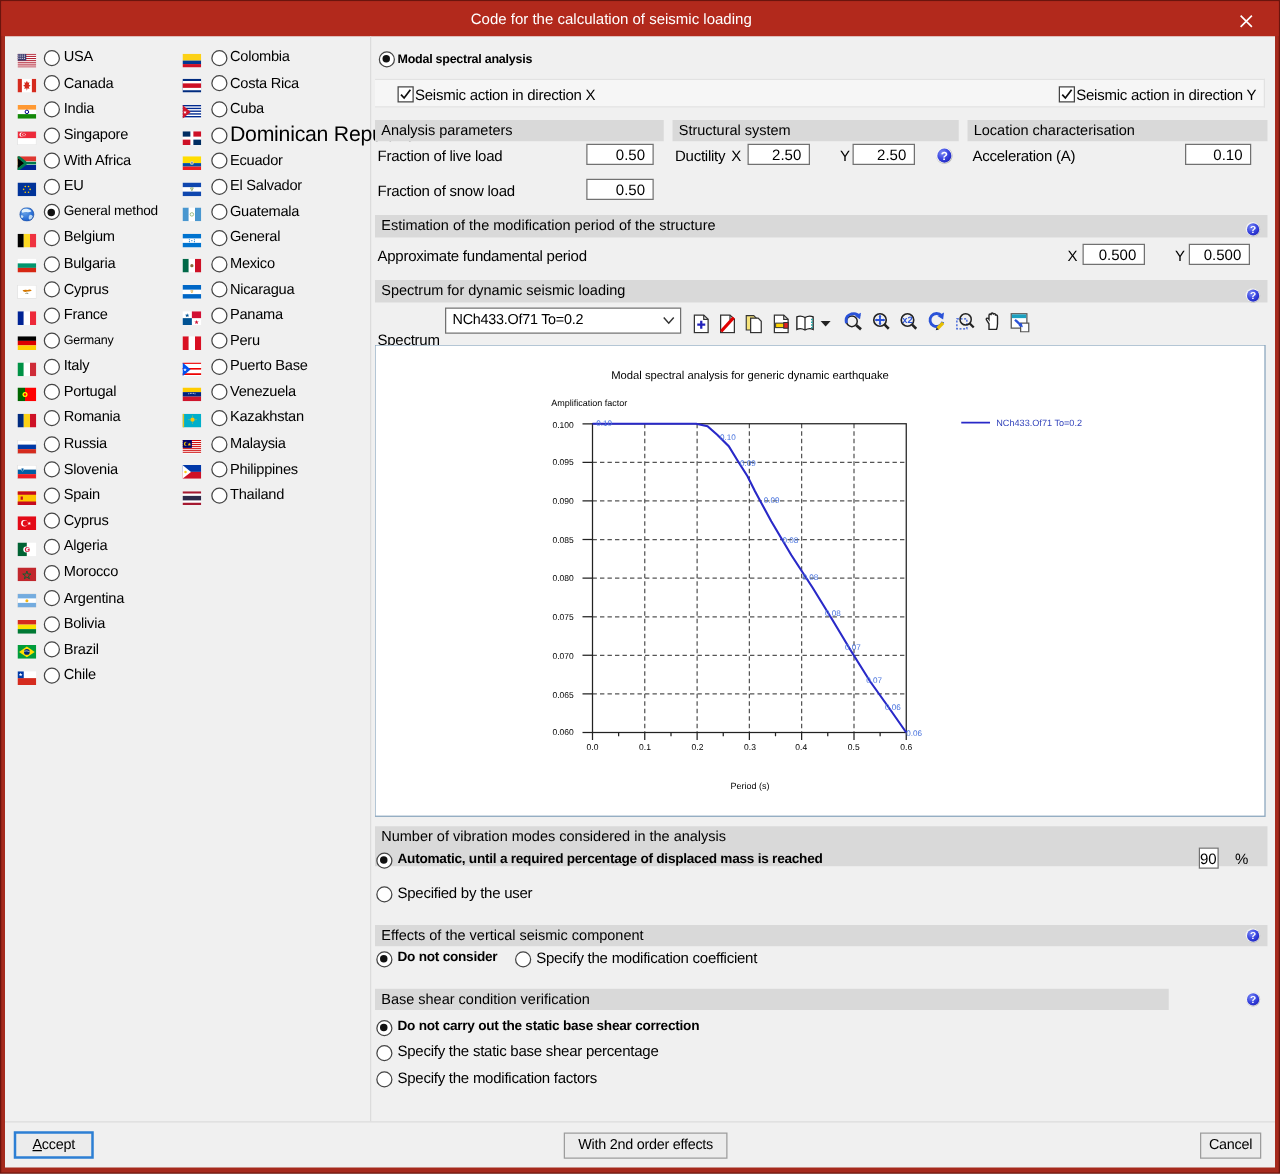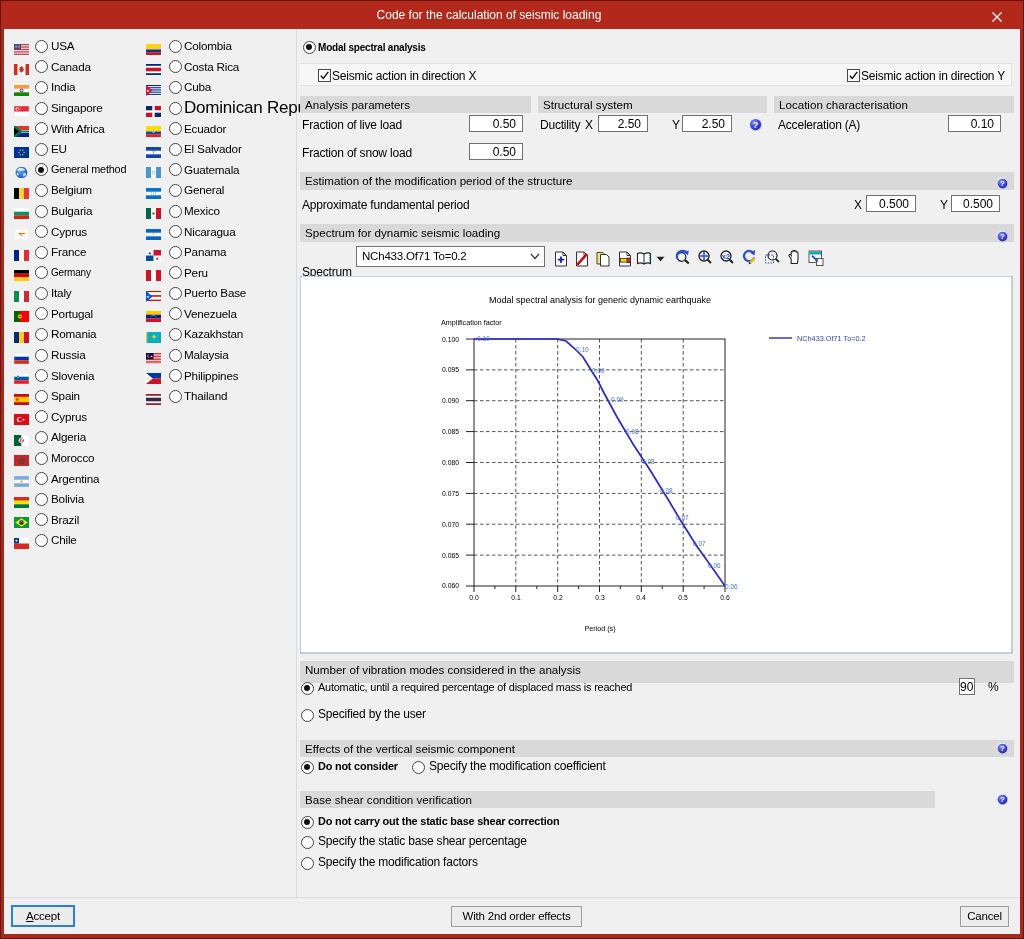--- a/index.html
+++ b/index.html
@@ -643,24 +643,24 @@
     <text x="326" y="158" font-size="6.5" fill="#4a74dd">0.08</text>
     <text x="342" y="188" font-size="6.5" fill="#4a74dd">0.08</text>
     <text x="360" y="217" font-size="6.5" fill="#4a74dd">0.08</text>
     <text x="376" y="244" font-size="6.5" fill="#4a74dd">0.07</text>
     <text x="393" y="270" font-size="6.5" fill="#4a74dd">0.07</text>
     <text x="408" y="292" font-size="6.5" fill="#4a74dd">0.06</text>
     <text x="425" y="313" font-size="6.5" fill="#4a74dd">0.06</text>
     <line x1="469" y1="62" x2="492" y2="62" stroke="#2929c8" stroke-width="1.4"></line>
     <text x="497" y="65" font-size="7.3" fill="#3344bb">NCh433.Of71 To=0.2</text>
   </svg>
-<div class="bar" style="left:300px;top:661px;width:714px;height:22px;line-height:17px">Number of vibration modes considered in the analysis</div>
+<div class="bar" style="left:300px;top:661px;width:714px;height:32px;line-height:17px">Number of vibration modes considered in the analysis</div>
 <div class="rad" style="left:300.5px;top:681.5px;width:13px;height:13px"></div>
 <div class="dot" style="left:303.8px;top:684.8px"></div>
-<div class="lb" style="left:318px;top:680px;font-weight:normal;font-size:10.9px">Automatic, until a required percentage of displaced mass is reached</div>
+<div class="lb" style="left:318px;top:680px;font-weight:bold;font-size:10.9px">Automatic, until a required percentage of displaced mass is reached</div>
 <div class="inp" style="left:959px;top:678px;width:16px;height:17px;line-height:17px">90</div>
 <div class="lb" style="left:988px;top:680px;font-size:12px">%</div>
 <div class="rad" style="left:300.5px;top:708.5px;width:13px;height:13px"></div>
 <div class="lb" style="left:318px;top:707px;font-size:12px">Specified by the user</div>
 <div class="bar" style="left:300px;top:740px;width:714px;height:17px;line-height:17px">Effects of the vertical seismic component</div>
 <svg class="abs" style="left:996px;top:742px" width="13" height="13" viewBox="0 0 16 16">
     <defs>
       <radialGradient id="hg4" cx="0.35" cy="0.3" r="0.8">
         <stop offset="0" stop-color="#7d8cf5"></stop>
         <stop offset="0.55" stop-color="#3a46e0"></stop>

